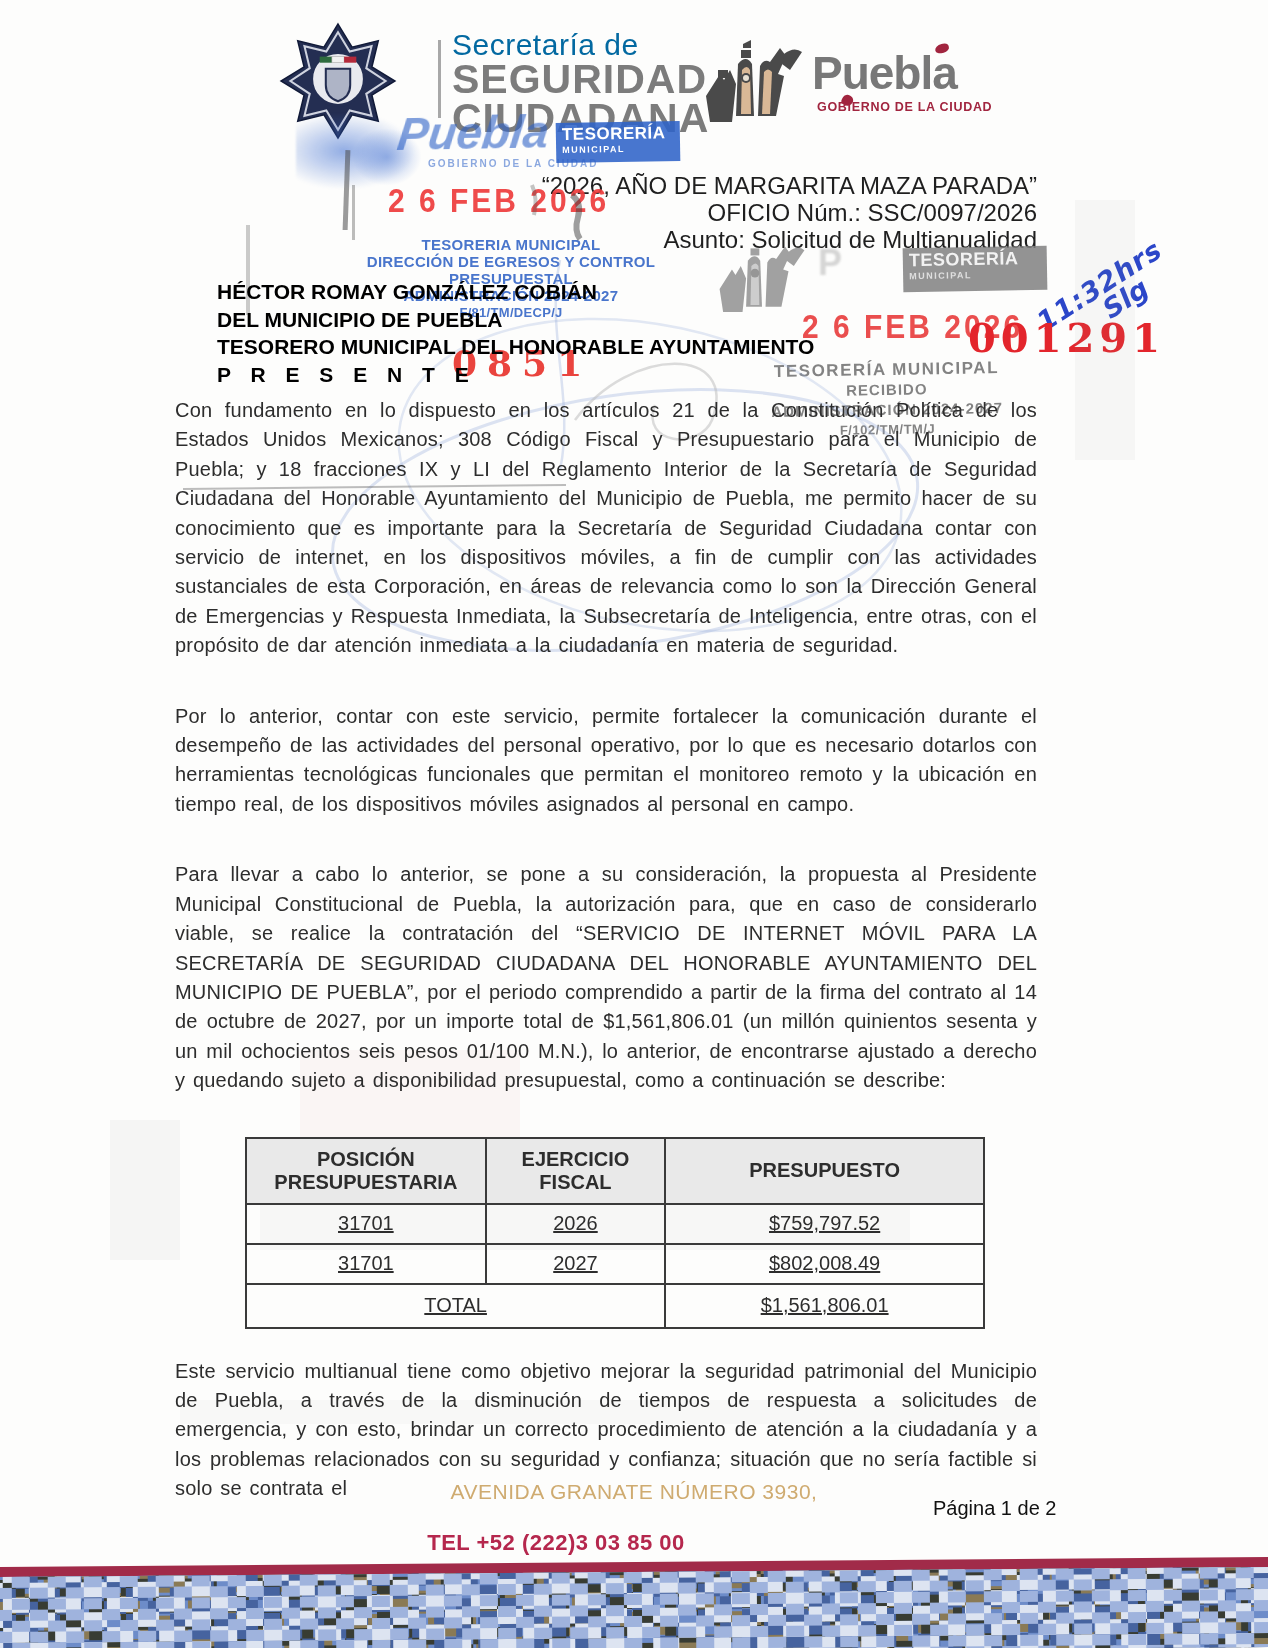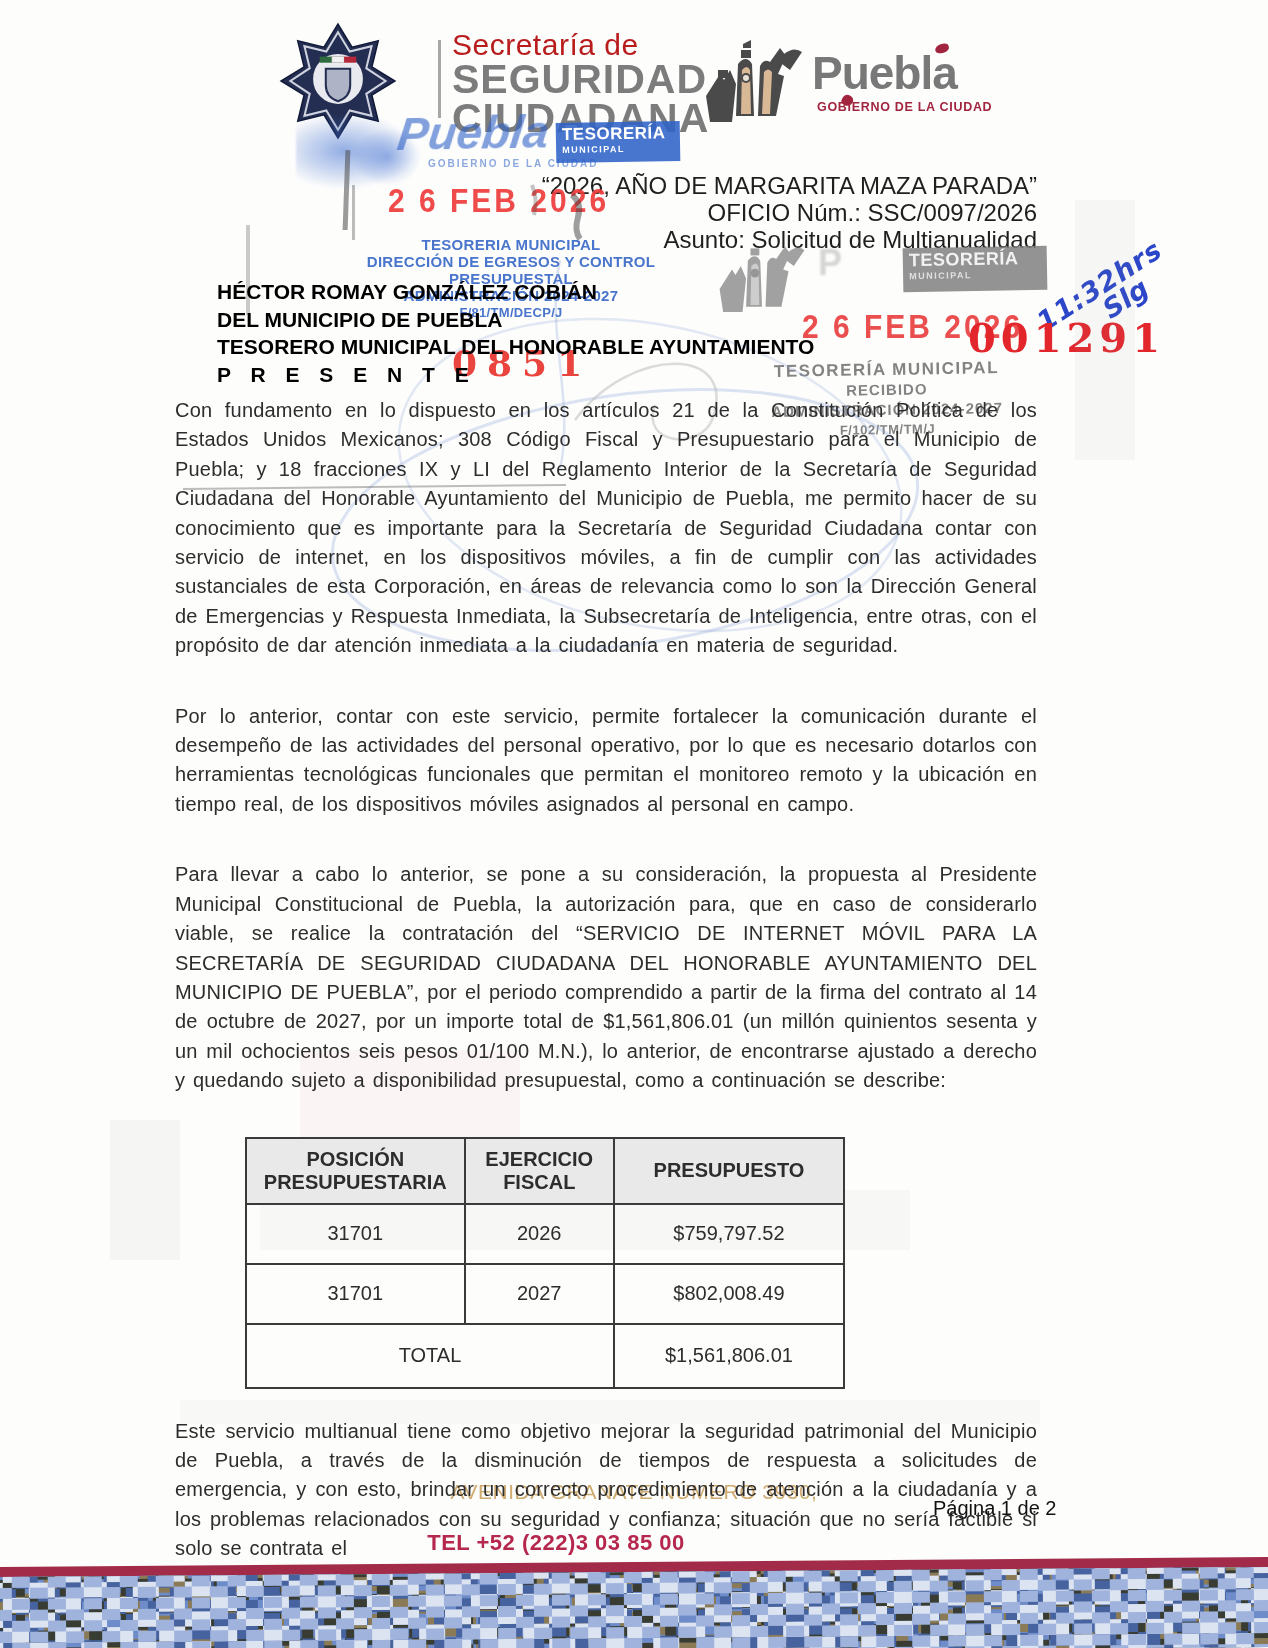--- a/index.html
+++ b/index.html
@@ -5,21 +5,21 @@
   html,body{margin:0;padding:0;background:#f2f2f2;}
   .page{
     position:relative;width:1268px;height:1648px;margin:0 auto;
     background:#fdfdfc;overflow:hidden;
     font-family:"Liberation Sans",sans-serif;color:#2e2e2e;
   }
   
   .badge{position:absolute;left:276px;top:20px;width:124px;height:122px;}
   .hdr-divider{position:absolute;left:438px;top:40px;width:3px;height:78px;background:#a8a8a8;}
   .ssc-text{position:absolute;left:452px;top:30px;line-height:1;}
-  .ssc-pre{font-size:30px;color:#b91c1c;font-weight:400;letter-spacing:.5px;}
+  .ssc-pre{font-size:30px;color:#0369a1;font-weight:400;letter-spacing:.5px;}
   .ssc-main{font-size:41px;font-weight:800;color:#7c7c7c;letter-spacing:1px;line-height:.95;}
   .pue-cluster{position:absolute;left:698px;top:36px;width:112px;height:86px;}
   .pue-word{position:absolute;left:812px;top:46px;font-size:46px;font-weight:800;color:#787878;letter-spacing:-1px;}
   .pue-word .accent{position:absolute;width:14px;height:9px;background:#a1253f;border-radius:60% 40% 50% 50%;right:8px;top:-2px;transform:rotate(-15deg);}
   .pue-word .accent2{position:absolute;width:11px;height:11px;background:#a1253f;border-radius:50% 50% 60% 40%;left:30px;bottom:-6px;transform:rotate(30deg);}
   .pue-tag{position:absolute;left:817px;top:100px;font-size:12.5px;font-weight:800;color:#a1253f;letter-spacing:.7px;}
   
   .blue-blob{position:absolute;left:296px;top:112px;width:120px;height:78px;background:radial-gradient(ellipse at 40% 50%,rgba(58,107,208,.55),rgba(58,107,208,0) 70%);filter:blur(1px);}
   .blue-blob2{position:absolute;left:352px;top:128px;width:70px;height:58px;background:radial-gradient(ellipse,rgba(58,107,208,.45),rgba(58,107,208,0) 70%);}
   .stamp-blue-script{position:absolute;left:398px;top:106px;font-size:46px;font-weight:800;font-style:italic;color:#2f63c8;opacity:.6;transform:skewX(-8deg) rotate(-1deg);filter:blur(.4px);}
@@ -55,24 +55,24 @@
   .stamp-recibido .b{font-size:15px;letter-spacing:1px;}
   .stamp-recibido .c{font-size:13px;letter-spacing:.5px;}
   
   .addressee{position:absolute;left:187px;top:278px;font-size:21px;font-weight:600;color:#000000;line-height:27.5px;z-index:5;margin-left:30px;}
   .addressee .pres{letter-spacing:7px;}
   
   .doc-body{position:absolute;left:175px;top:396px;width:862px;z-index:4;}
   .doc-body p{margin:0 0 41px 0;font-size:20px;line-height:29.4px;text-align:justify;color:#2d2d2d;letter-spacing:.2px;word-spacing:2px;}
   .doc-body p:last-child{margin-bottom:12px;}
   
-  table.budget{border-collapse:collapse;margin:28px 0 28px 70px;width:600px;font-size:20px;}
+  table.budget{border-collapse:collapse;margin:28px 0 28px 70px;width:740px;font-size:20px;}
   table.budget th,table.budget td{border:2px solid #3a3a3a;text-align:center;color:#2d2d2d;}
   table.budget th{background:#e9e9e9;font-weight:600;height:56px;padding:4px 10px;}
-  table.budget td{height:34px;padding:12px 10px;}
+  table.budget td{height:34px;padding:2px 10px;text-decoration:underline;}
   table.budget .total td{height:38px;font-weight:500;}
   
   .foot-addr{position:absolute;left:0;width:1268px;text-align:center;color:#cfab70;font-size:21px;letter-spacing:.5px;}
   .fa1{top:1480px;}
   .fa2{top:1504px;}
   .foot-phone{position:absolute;left:0;width:1040px;text-align:center;top:1530px;color:#b5274d;font-size:22px;font-weight:800;letter-spacing:.5px;padding-left:36px;}
   .page-num{position:absolute;left:933px;top:1497px;font-size:20px;color:#111;font-weight:500;z-index:6;background:transparent;}
   
   .maroon-stripe{position:absolute;left:-6px;top:1562px;width:1280px;height:13px;background:#a12b49;transform:rotate(-.45deg);}
   .camo{

